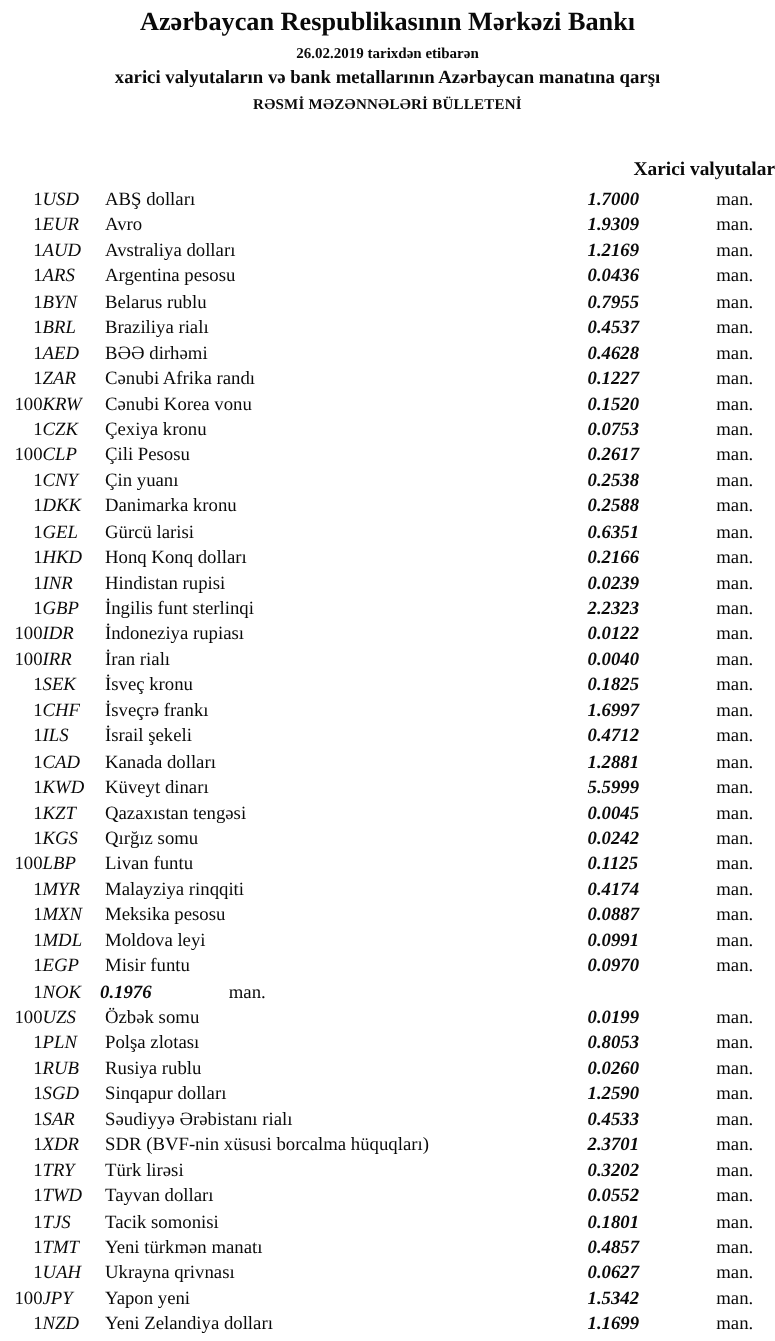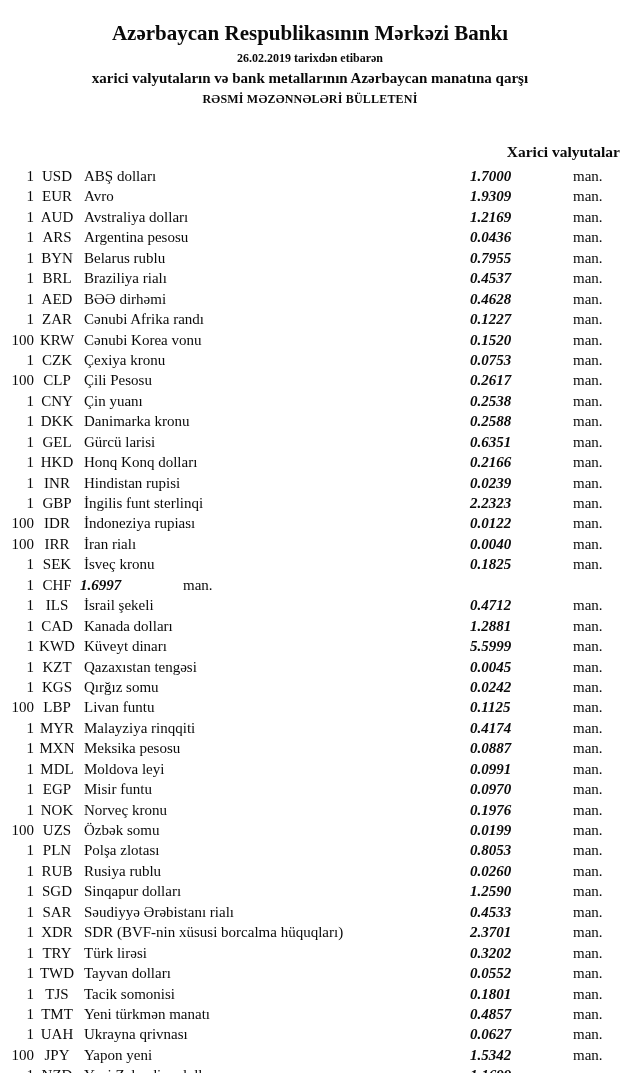--- a/index.html
+++ b/index.html
@@ -10,21 +10,21 @@
   body {
     width: 620px;
     height: 1073px;
     overflow: hidden;
     font-family: "Liberation Serif", serif;
     color: #0a0a0a;
     -webkit-font-smoothing: antialiased;
   }
   .header { text-align: center; }
   .title {
-    padding-top: 21px;
+    padding-top: 5px;
     font-size: 21px;
     font-weight: bold;
     line-height: 25px;
   }
   .date-line {
     font-size: 12px;
     font-weight: bold;
     line-height: 20px;
     margin-top: 2px;
   }
@@ -57,22 +57,23 @@
     font-size: 15px;
     white-space: nowrap;
   }
   .qty {
     width: 34px;
     text-align: right;
     flex: 0 0 auto;
   }
   .code {
     width: 46px;
-    text-align: center;
+    text-align: left;
     flex: 0 0 auto;
+    font-style: italic;
   }
   .name {
     flex: 1 1 auto;
     margin-left: 4px;
     overflow: hidden;
   }
   .rate {
     width: 90px;
     text-align: left;
     flex: 0 0 auto;
@@ -256,20 +257,21 @@
     <span class="qty">1</span>
     <span class="code">SEK</span>
     <span class="name">İsveç kronu</span>
     <span class="rate">0.1825</span>
     <span class="unit">man.</span>
   </div>
 
   <div class="row">
     <span class="qty">1</span>
     <span class="code">CHF</span>
+    <span class="name">İsveçrə frankı</span>
     <span class="rate">1.6997</span>
     <span class="unit">man.</span>
   </div>
 
   <div class="row">
     <span class="qty">1</span>
     <span class="code">ILS</span>
     <span class="name">İsrail şekeli</span>
     <span class="rate">0.4712</span>
     <span class="unit">man.</span>
@@ -343,21 +345,20 @@
     <span class="qty">1</span>
     <span class="code">EGP</span>
     <span class="name">Misir funtu</span>
     <span class="rate">0.0970</span>
     <span class="unit">man.</span>
   </div>
 
   <div class="row">
     <span class="qty">1</span>
     <span class="code">NOK</span>
-    <span class="name">Norveç kronu</span>
     <span class="rate">0.1976</span>
     <span class="unit">man.</span>
   </div>
 
   <div class="row">
     <span class="qty">100</span>
     <span class="code">UZS</span>
     <span class="name">Özbək somu</span>
     <span class="rate">0.0199</span>
     <span class="unit">man.</span>

